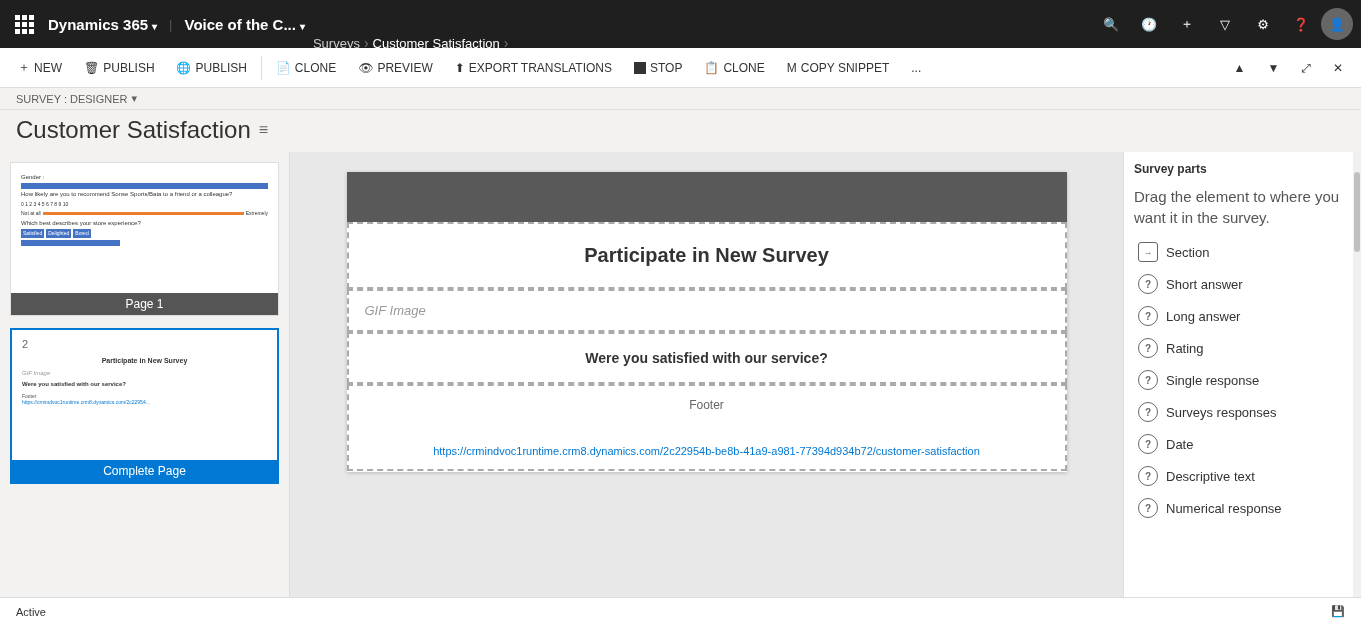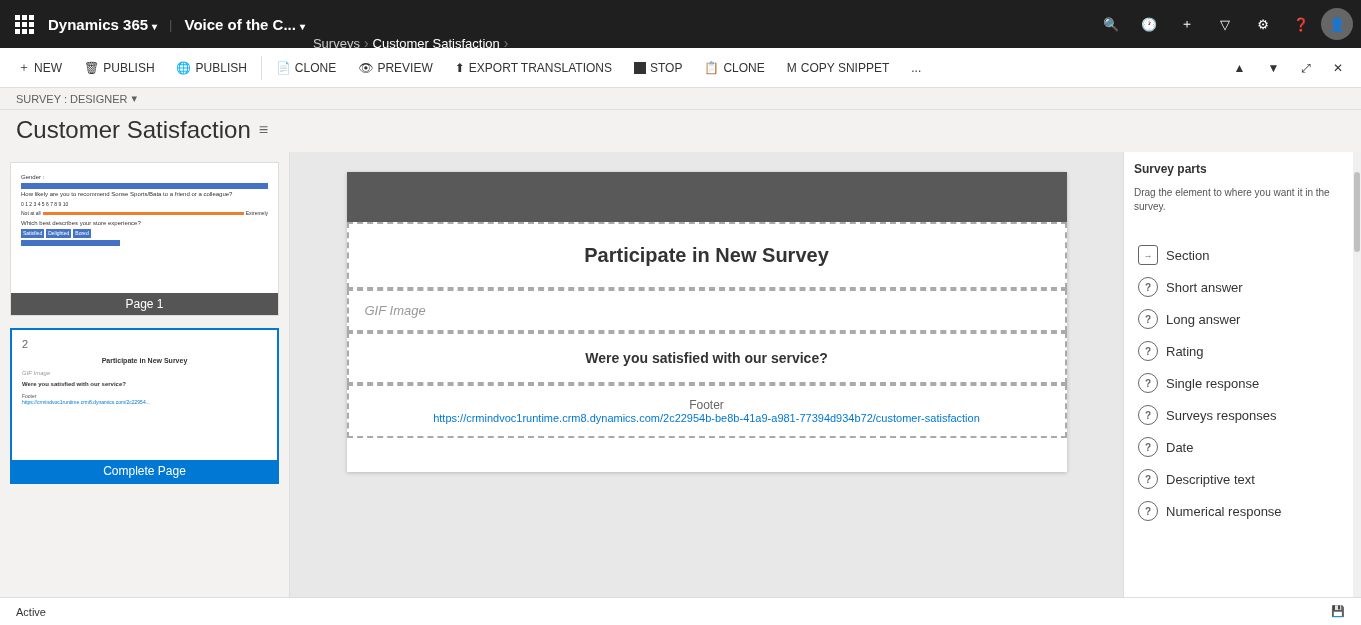--- a/index.html
+++ b/index.html
@@ -178,42 +178,42 @@
     .canvas-question-text {
       font-weight: 600;
       font-size: 14px;
     }
     .canvas-footer-block {
       border: 2px dashed #aaa;
       padding: 12px 16px;
       text-align: center;
     }
     .canvas-footer-label { font-size: 12px; color: #666; }
-    .canvas-footer-link { font-size: 11px; color: #0078d4; }
+    .canvas-footer-link { font-size: 11px; color: #0078d4; margin-top: 33px; }
 
     
     .right-panel {
       width: 230px;
       background: #fff;
       border-left: 1px solid #ddd;
       overflow-y: auto;
       padding: 10px;
       flex-shrink: 0;
     }
     .right-panel-title {
       font-size: 12px;
       color: #333;
       font-weight: 600;
       margin-bottom: 6px;
       padding-bottom: 4px;
     }
     .right-panel-desc {
-      font-size: 10px;
+      font-size: 15px;
       color: #555;
-      margin-bottom: 25px;
+      margin-bottom: 8px;
       line-height: 1.4;
     }
     .panel-item {
       display: flex;
       align-items: center;
       gap: 8px;
       padding: 6px 4px;
       cursor: pointer;
       border-radius: 2px;
     }

